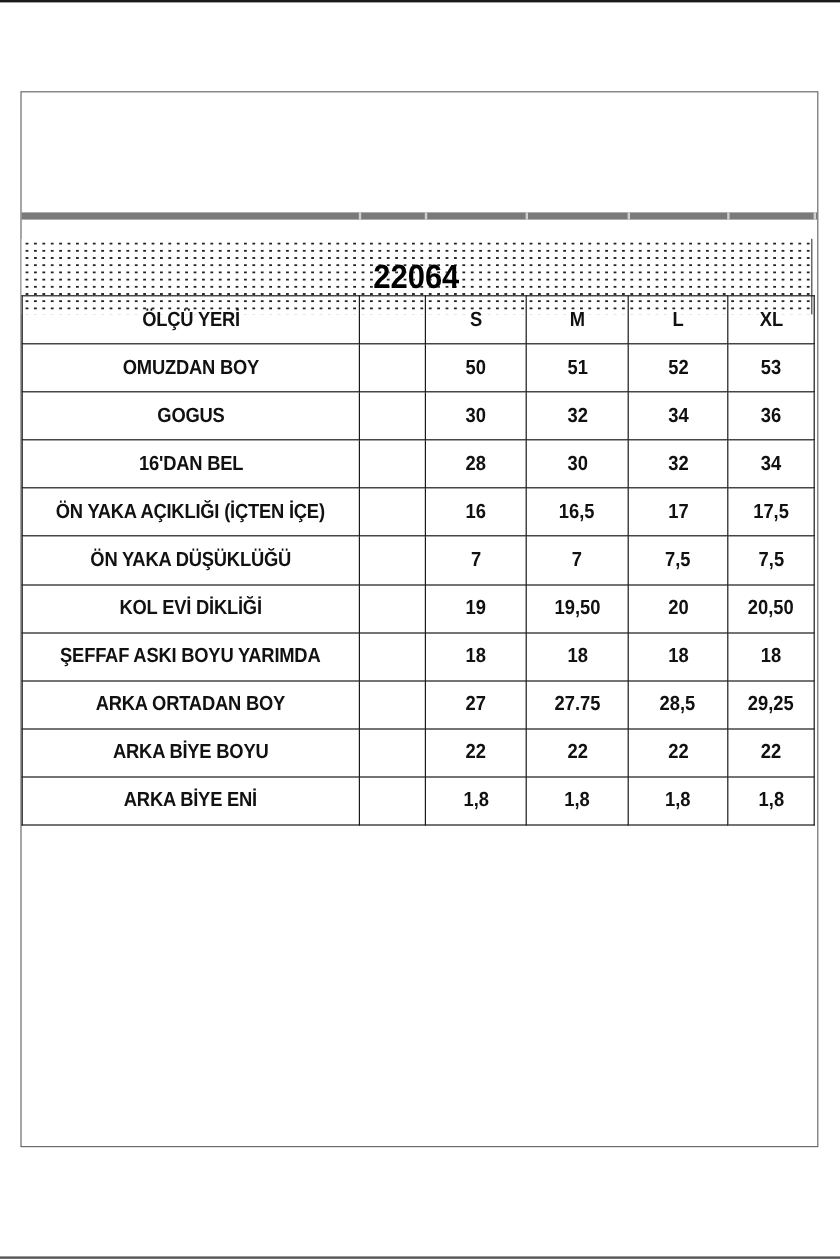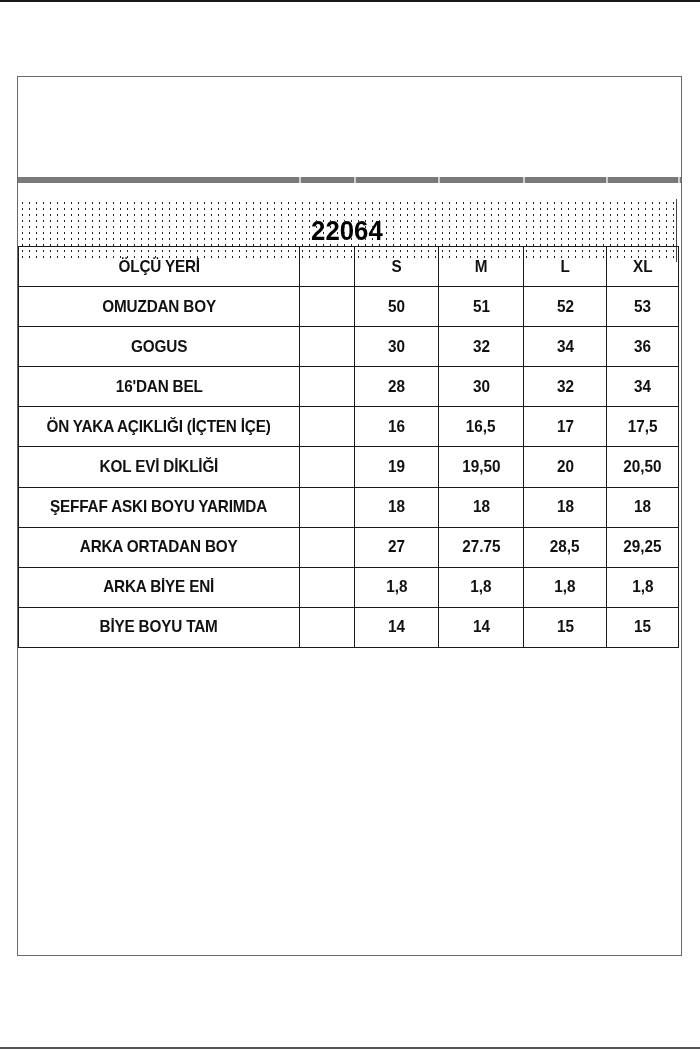--- a/index.html
+++ b/index.html
@@ -98,20 +98,28 @@
       </tr>
       <tr>
         <td class="label"><span>ÖN YAKA AÇIKLIĞI (İÇTEN İÇE)</span></td>
         <td></td>
         <td><span>16</span></td>
         <td><span>16,5</span></td>
         <td><span>17</span></td>
         <td><span>17,5</span></td>
       </tr>
       <tr>
+        <td class="label"><span>ÖN YAKA DÜŞÜKLÜĞÜ</span></td>
+        <td></td>
+        <td><span>7</span></td>
+        <td><span>7</span></td>
+        <td><span>7,5</span></td>
+        <td><span>7,5</span></td>
+      </tr>
+      <tr>
         <td class="label"><span>KOL EVİ DİKLİĞİ</span></td>
         <td></td>
         <td><span>19</span></td>
         <td><span>19,50</span></td>
         <td><span>20</span></td>
         <td><span>20,50</span></td>
       </tr>
       <tr>
         <td class="label"><span>ŞEFFAF ASKI BOYU YARIMDA</span></td>
         <td></td>
@@ -122,31 +130,31 @@
       </tr>
       <tr>
         <td class="label"><span>ARKA ORTADAN BOY</span></td>
         <td></td>
         <td><span>27</span></td>
         <td><span>27.75</span></td>
         <td><span>28,5</span></td>
         <td><span>29,25</span></td>
       </tr>
       <tr>
+        <td class="label"><span>ARKA BİYE BOYU</span></td>
+        <td></td>
+        <td><span>22</span></td>
+        <td><span>22</span></td>
+        <td><span>22</span></td>
+        <td><span>22</span></td>
+      </tr>
+      <tr>
         <td class="label"><span>ARKA BİYE ENİ</span></td>
         <td></td>
         <td><span>1,8</span></td>
         <td><span>1,8</span></td>
         <td><span>1,8</span></td>
         <td><span>1,8</span></td>
       </tr>
-      <tr>
-        <td class="label"><span>BİYE BOYU TAM</span></td>
-        <td></td>
-        <td><span>14</span></td>
-        <td><span>14</span></td>
-        <td><span>15</span></td>
-        <td><span>15</span></td>
-      </tr>
     </tbody>
 </table>
 
 <div class="bottom-rule"></div>
 
 </body></html>

